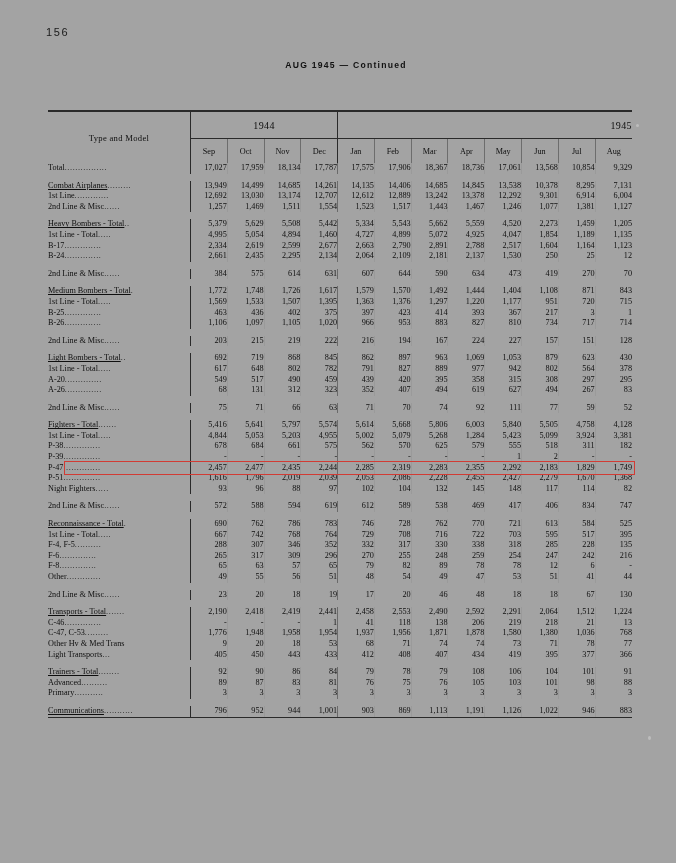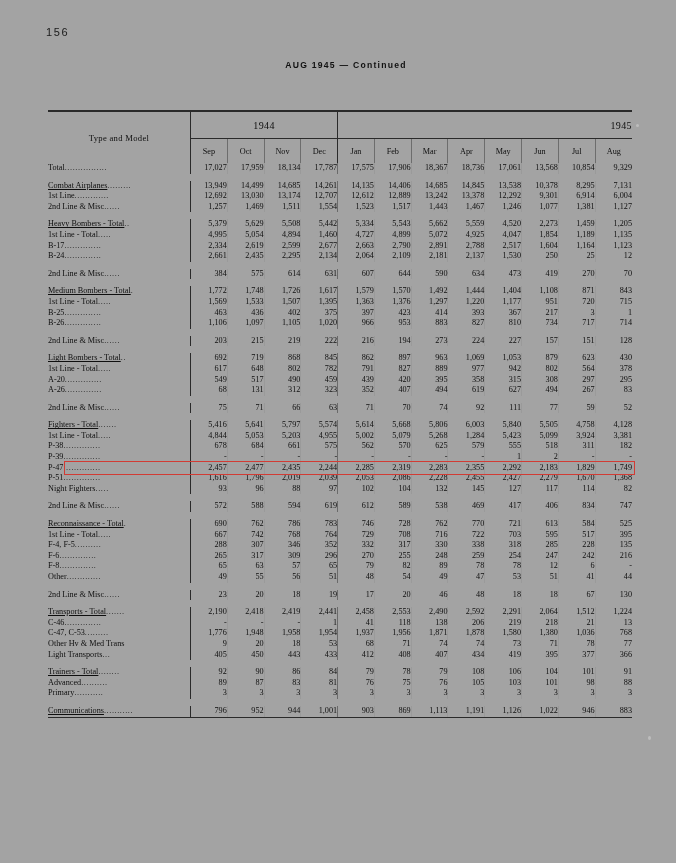--- a/index.html
+++ b/index.html
@@ -430,21 +430,21 @@
             <td colspan="13"></td>
           </tr>
           <tr>
             <td class="lbl indent1"><span class="lbl-text">2nd Line &amp; Misc</span><span class="dots">......</span></td>
             <td class="num">203</td>
             <td class="num">215</td>
             <td class="num">219</td>
             <td class="num yearedge">222</td>
             <td class="num">216</td>
             <td class="num">194</td>
-            <td class="num">273</td>
+            <td class="num">167</td>
             <td class="num">224</td>
             <td class="num">227</td>
             <td class="num">157</td>
             <td class="num">151</td>
             <td class="num last">128</td>
           </tr>
           <tr class="spacer">
             <td colspan="13"></td>
           </tr>
           <tr>
@@ -621,21 +621,21 @@
           <tr>
             <td class="lbl indent3"><span class="lbl-text">Night Fighters</span><span class="dots">.....</span></td>
             <td class="num">93</td>
             <td class="num">96</td>
             <td class="num">88</td>
             <td class="num yearedge">97</td>
             <td class="num">102</td>
             <td class="num">104</td>
             <td class="num">132</td>
             <td class="num">145</td>
-            <td class="num">127</td>
+            <td class="num">148</td>
             <td class="num">117</td>
             <td class="num">114</td>
             <td class="num last">82</td>
           </tr>
           <tr class="spacer">
             <td colspan="13"></td>
           </tr>
           <tr>
             <td class="lbl indent1"><span class="lbl-text">2nd Line &amp; Misc</span><span class="dots">......</span></td>
             <td class="num">572</td>

